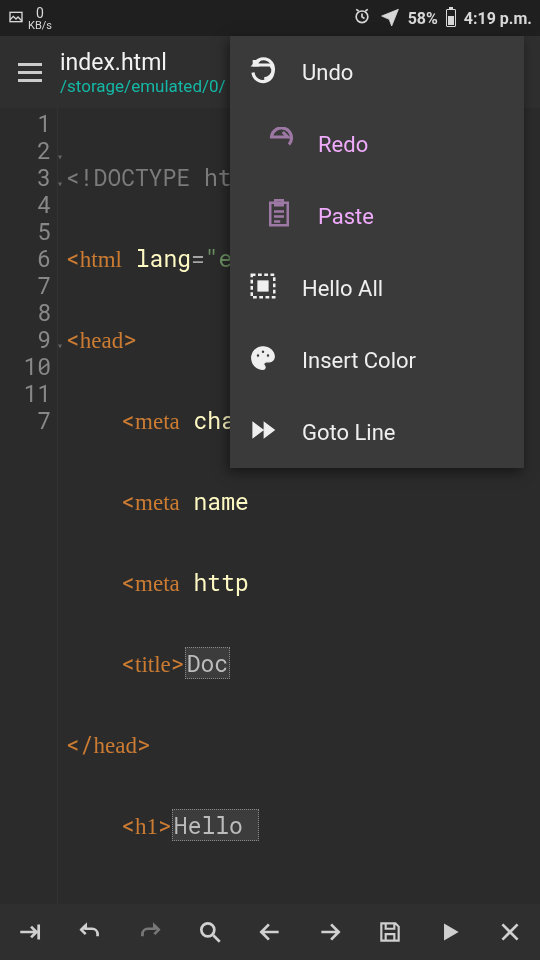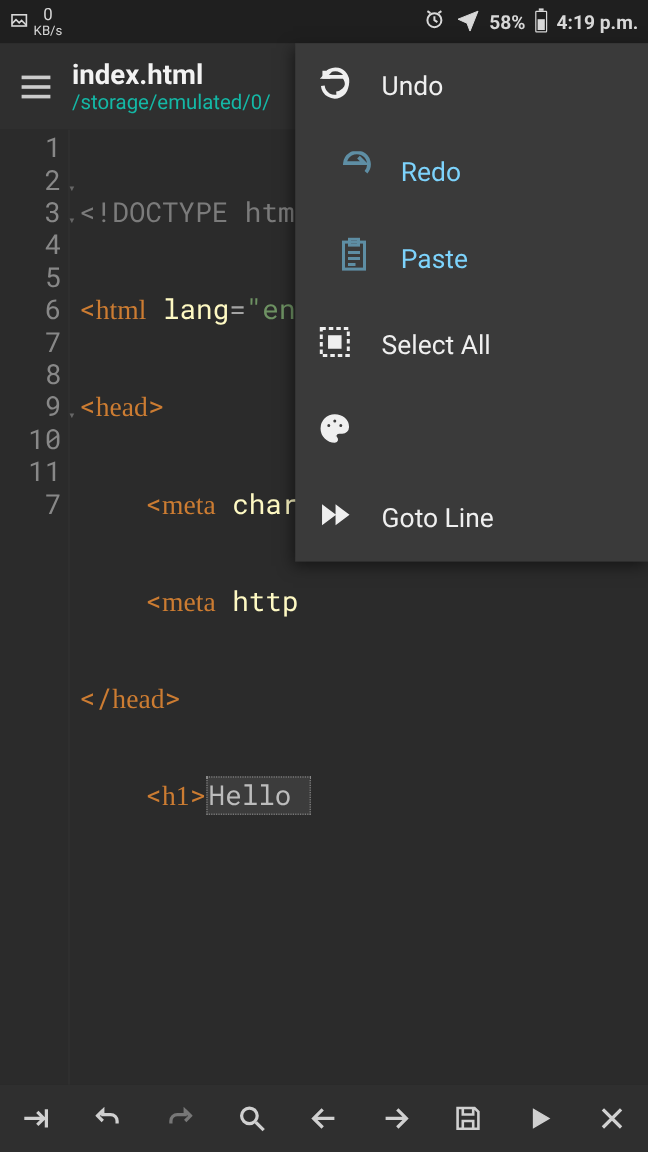--- a/index.html
+++ b/index.html
@@ -14,21 +14,21 @@
     .status-right { display: flex; align-items: center; gap: 8px; font-weight: bold; }
     .status-right .batt { display: inline-block; width: 10px; height: 18px; border: 1.5px solid #d8d8d8; border-radius: 1px; position: relative; }
     .status-right .batt::before { content: ''; position: absolute; top: -3px; left: 2px; width: 4px; height: 2px; background: #d8d8d8; }
     .status-right .batt::after { content: ''; position: absolute; bottom: 1px; left: 1px; right: 1px; height: 55%; background: #d8d8d8; }
 
     
     .app-bar { height: 72px; background: #2f2f2f; display: flex; align-items: center; padding-left: 8px; color: #eeeeee; }
     .hamburger { width: 44px; height: 44px; display: flex; flex-direction: column; justify-content: center; gap: 5px; align-items: center; }
     .hamburger span { display: block; width: 24px; height: 3px; background: #cccccc; }
     .app-title { display: flex; flex-direction: column; justify-content: center; margin-left: 8px; }
-    .app-title .filename { font-size: 23px; font-weight: 700; color: #f2f2f2; }
+    .app-title .filename { font-size: 23px; font-weight: 400; color: #f2f2f2; }
     .app-title .filepath { font-size: 17px; color: #14b8a6; }
 
     
     .editor { position: relative; height: calc(960px - 36px - 72px - 56px); background: #2b2b2b; font-family: Menlo, "Roboto Mono", monospace; font-size: 23px; line-height: 27px; display:flex; }
     .gutter { width: 58px; background: #2b2b2b; border-right: 1px solid #333; text-align: right; color: #888; padding-right: 6px; padding-top: 2px;}
     .gutter .ln { height:27px; position:relative;}
     .gutter .fold::after { content:'▾'; font-size:10px; color:#666; position:absolute; right:-12px; top:6px;}
     .code { flex: 1; padding-left: 8px; padding-top:2px; white-space: pre; overflow:hidden;}
     .code .row { height:27px; }
     .c-comment { color: #7b7b7b; }
@@ -40,23 +40,23 @@
     .c-text    { color: #bcbcbc; }
     .sel { background: rgba(100,100,100,0.3); border:1px dotted #888; padding: 0 1px;}
 
     
     .toolbar { position:absolute; bottom:0; left:0; right:0; height: 56px; background: #2f2f2f; display:flex; justify-content: space-around; align-items:center;}
     .toolbar .tb { color:#d0d0d0; display:flex; align-items:center; justify-content:center; width:40px; height:40px;}
     .toolbar svg { width:26px; height:26px; }
     .toolbar .dim svg { opacity:0.45;}
 
     
-    .menu { position:absolute; top:36px; right:0; width:294px; background:#3a3a3a; box-shadow: -2px 4px 12px rgba(0,0,0,0.5); }
+    .menu { position:absolute; top:36px; right:16px; width:294px; background:#3a3a3a; box-shadow: -2px 4px 12px rgba(0,0,0,0.5); }
     .menu .mi { height:72px; display:flex; align-items:center; gap:24px; padding-left:18px; color:#efefef; font-size:22px;}
-    .menu .mi.dim { color:#7dd3fc;padding-left:34px;}
+    .menu .mi.dim { color:#f0abfc;padding-left:34px;}
     .menu .mi svg { width:30px; height:30px; flex-shrink:0;}
     .menu .mi.dim svg { opacity:0.55;}
 
     
     svg { stroke: currentColor; fill: currentColor; }
   </style>
 </head>
 <body>
 
 <div class="status-bar">
@@ -115,21 +115,23 @@
     <div class="ln fold">9</div>
     <div class="ln">10</div>
     <div class="ln">11</div>
     <div class="ln">7</div>
   </div>
   <div class="code">
     <div class="row"><span class="c-comment">&lt;!DOCTYPE html</span></div>
     <div class="row"><span class="c-bracket">&lt;</span><span class="c-tag">html</span><span class="c-attr"> lang</span><span class="c-eq">=</span><span class="c-string">"en</span></div>
     <div class="row"><span class="c-bracket">&lt;</span><span class="c-tag">head</span><span class="c-bracket">&gt;</span></div>
     <div class="row">    <span class="c-bracket">&lt;</span><span class="c-tag">meta</span><span class="c-attr"> char</span></div>
+    <div class="row">    <span class="c-bracket">&lt;</span><span class="c-tag">meta</span><span class="c-attr"> name</span></div>
     <div class="row">    <span class="c-bracket">&lt;</span><span class="c-tag">meta</span><span class="c-attr"> http</span></div>
+    <div class="row">    <span class="c-bracket">&lt;</span><span class="c-tag">title</span><span class="c-bracket">&gt;</span><span class="c-text sel">Doc</span></div>
     <div class="row"><span class="c-bracket">&lt;/</span><span class="c-tag">head</span><span class="c-bracket">&gt;</span></div>
     <div class="row">    <span class="c-bracket">&lt;</span><span class="c-tag">h1</span><span class="c-bracket">&gt;</span><span class="c-text sel">Hello </span></div>
     
     
   </div>
 </div>
 
 <div class="toolbar">
   <div class="tb">
       <svg viewBox="0 0 24 24">
@@ -203,29 +205,30 @@
           <rect x="9" y="1" width="6" height="4" fill="none" stroke-width="2"></rect>
           <path d="M8 10h8M8 14h8M8 18h5" stroke-width="2"></path>
         </svg></span>
     <span>Paste</span>
   </div>
   <div class="mi">
     <span><svg viewBox="0 0 24 24">
           <rect x="3" y="3" width="18" height="18" fill="none" stroke-width="2" stroke-dasharray="3 2"></rect>
           <rect x="8" y="8" width="8" height="8"></rect>
         </svg></span>
-    <span>Select All</span>
+    <span>Hello All</span>
   </div>
   <div class="mi">
     <span><svg viewBox="0 0 24 24">
           <path d="M12 3a9 9 0 100 18c2 0 2-2 1-3s0-3 2-3h2a4 4 0 004-4c0-4.5-4-8-9-8z" fill="currentColor"></path>
           <circle cx="8" cy="10" r="1.5" fill="#3a3a3a"></circle>
           <circle cx="12" cy="7" r="1.5" fill="#3a3a3a"></circle>
           <circle cx="16" cy="10" r="1.5" fill="#3a3a3a"></circle>
         </svg></span>
+    <span>Insert Color</span>
   </div>
   <div class="mi">
     <span><svg viewBox="0 0 24 24">
           <path d="M4 6v12l8-6zM13 6v12l8-6z"></path>
         </svg></span>
     <span>Goto Line</span>
   </div>
 </div>
 
 </body></html>

